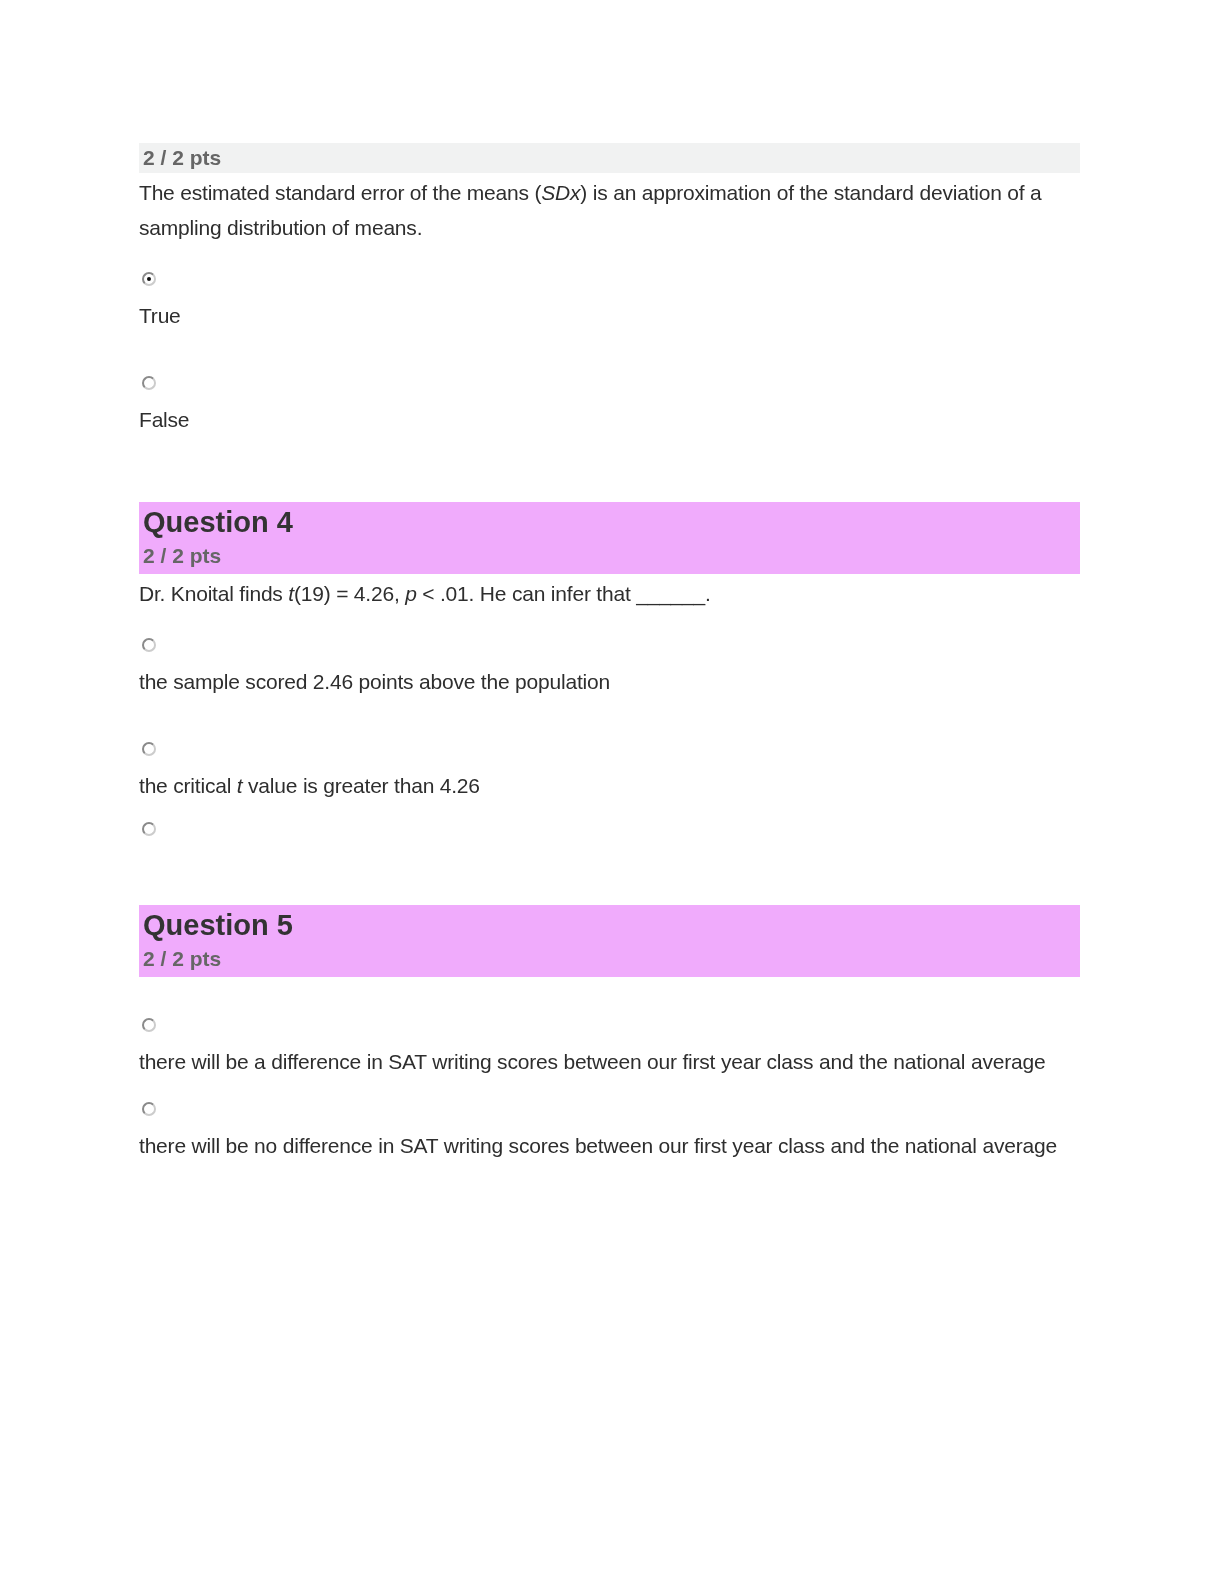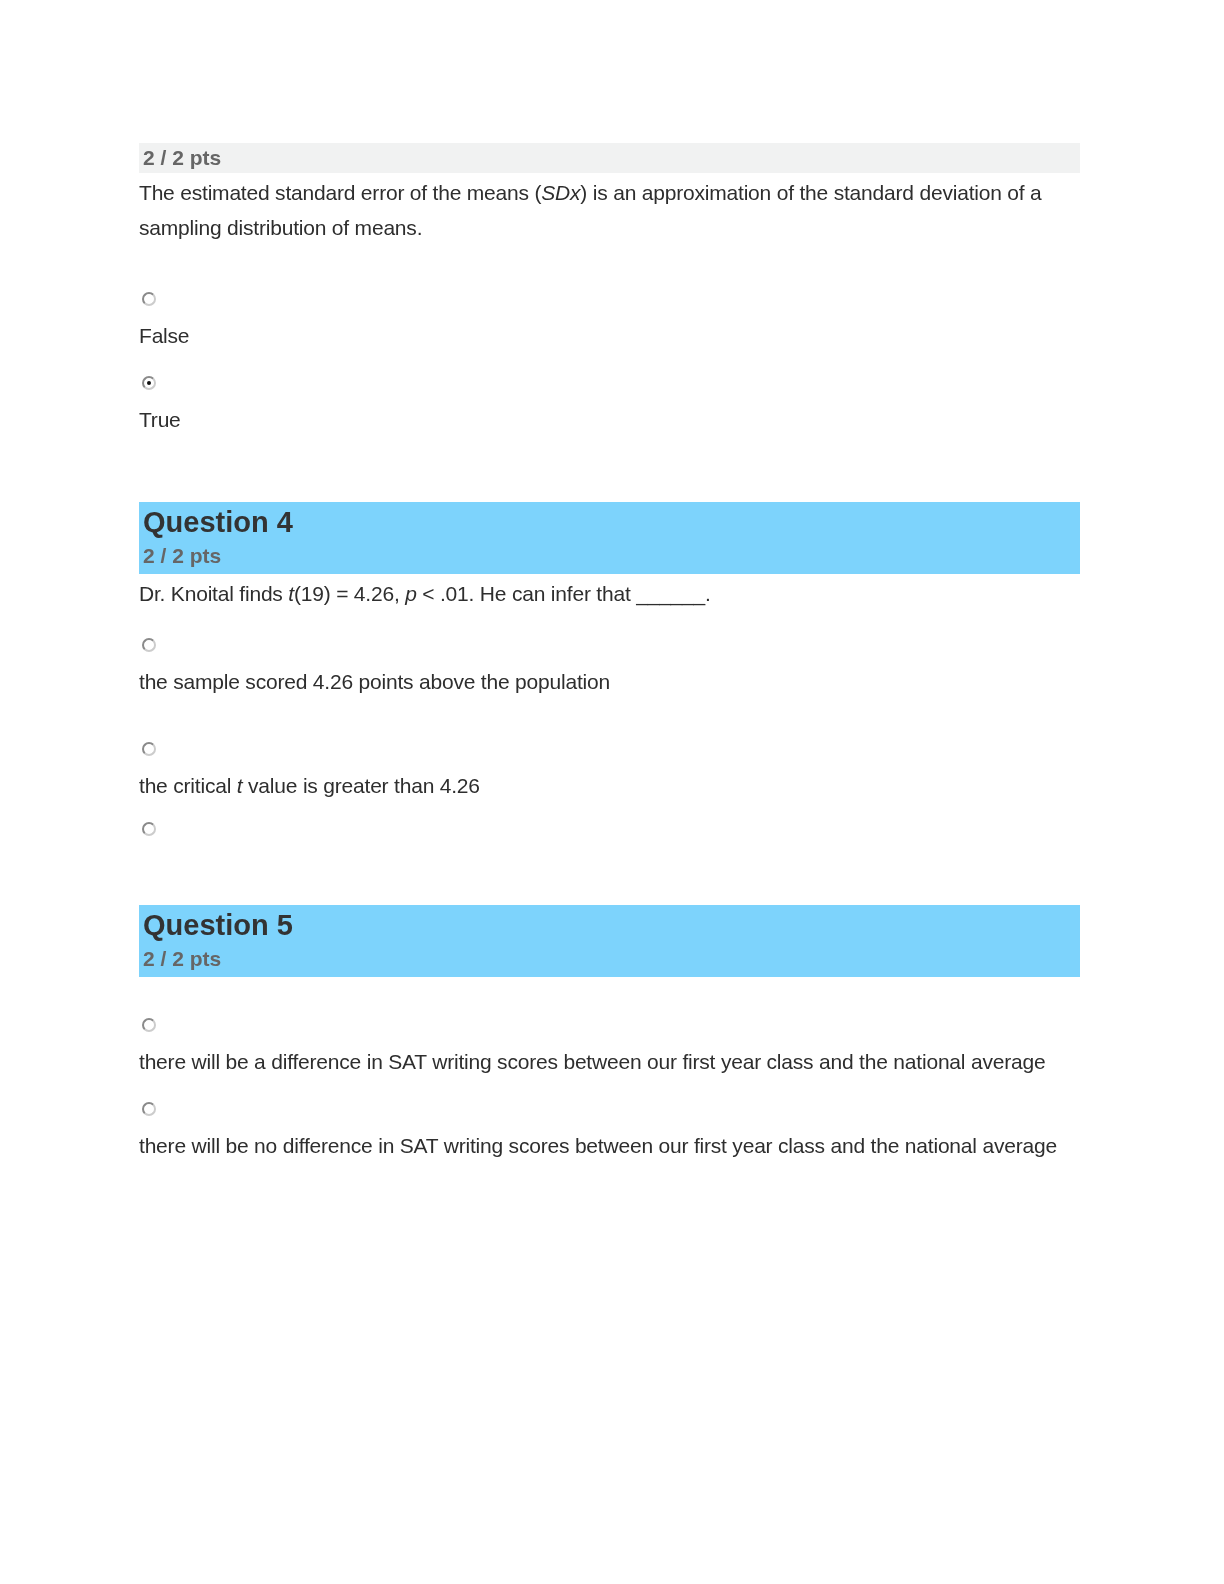--- a/index.html
+++ b/index.html
@@ -26,21 +26,21 @@
     height: 30px;
     display: flex;
     align-items: center;
     padding-left: 4px;
     box-sizing: border-box;
     font-weight: bold;
     font-size: 21px;
     color: #666666;
   }
   .q-header {
-    background: #7dd3fc;
+    background: #f0abfc;
     margin-top: 69px;
     padding: 4px 14px 6px 4px;
   }
   .q-title {
     font-size: 29px;
     font-weight: bold;
     color: #333333;
     line-height: 33px;
   }
   .q-pts {
@@ -101,40 +101,40 @@
 <body>
 
 <div class="content">
 
   <section>
     <div class="pts-bar">
       <span>2 / 2 pts</span>
     </div>
     <div class="prompt">The estimated standard error of the means (<em>SDx</em>) is an approximation of the standard deviation of a sampling distribution of means.</div>
 
+    <div class="option first">
+      <span class="radio selected"></span>
+      <div class="option-label">True</div>
+    </div>
     <div class="option gap-lg">
       <span class="radio"></span>
       <div class="option-label">False</div>
-    </div>
-    <div class="option first">
-      <span class="radio selected"></span>
-      <div class="option-label">True</div>
     </div>
   </section>
 
   <section>
     <div class="q-header">
       <div class="q-title">Question 4</div>
       <div class="q-pts">2 / 2 pts</div>
     </div>
     <div class="prompt">Dr. Knoital finds <em>t</em>(19) = 4.26, <em>p</em> &lt; .01. He can infer that ______.</div>
 
     <div class="option first">
       <span class="radio"></span>
-      <div class="option-label">the sample scored 4.26 points above the population</div>
+      <div class="option-label">the sample scored 2.46 points above the population</div>
     </div>
     <div class="option gap-lg">
       <span class="radio"></span>
       <div class="option-label">the critical <em>t</em> value is greater than 4.26</div>
     </div>
     <div class="option gap-sm">
       <span class="radio"></span>
     </div>
   </section>
 

